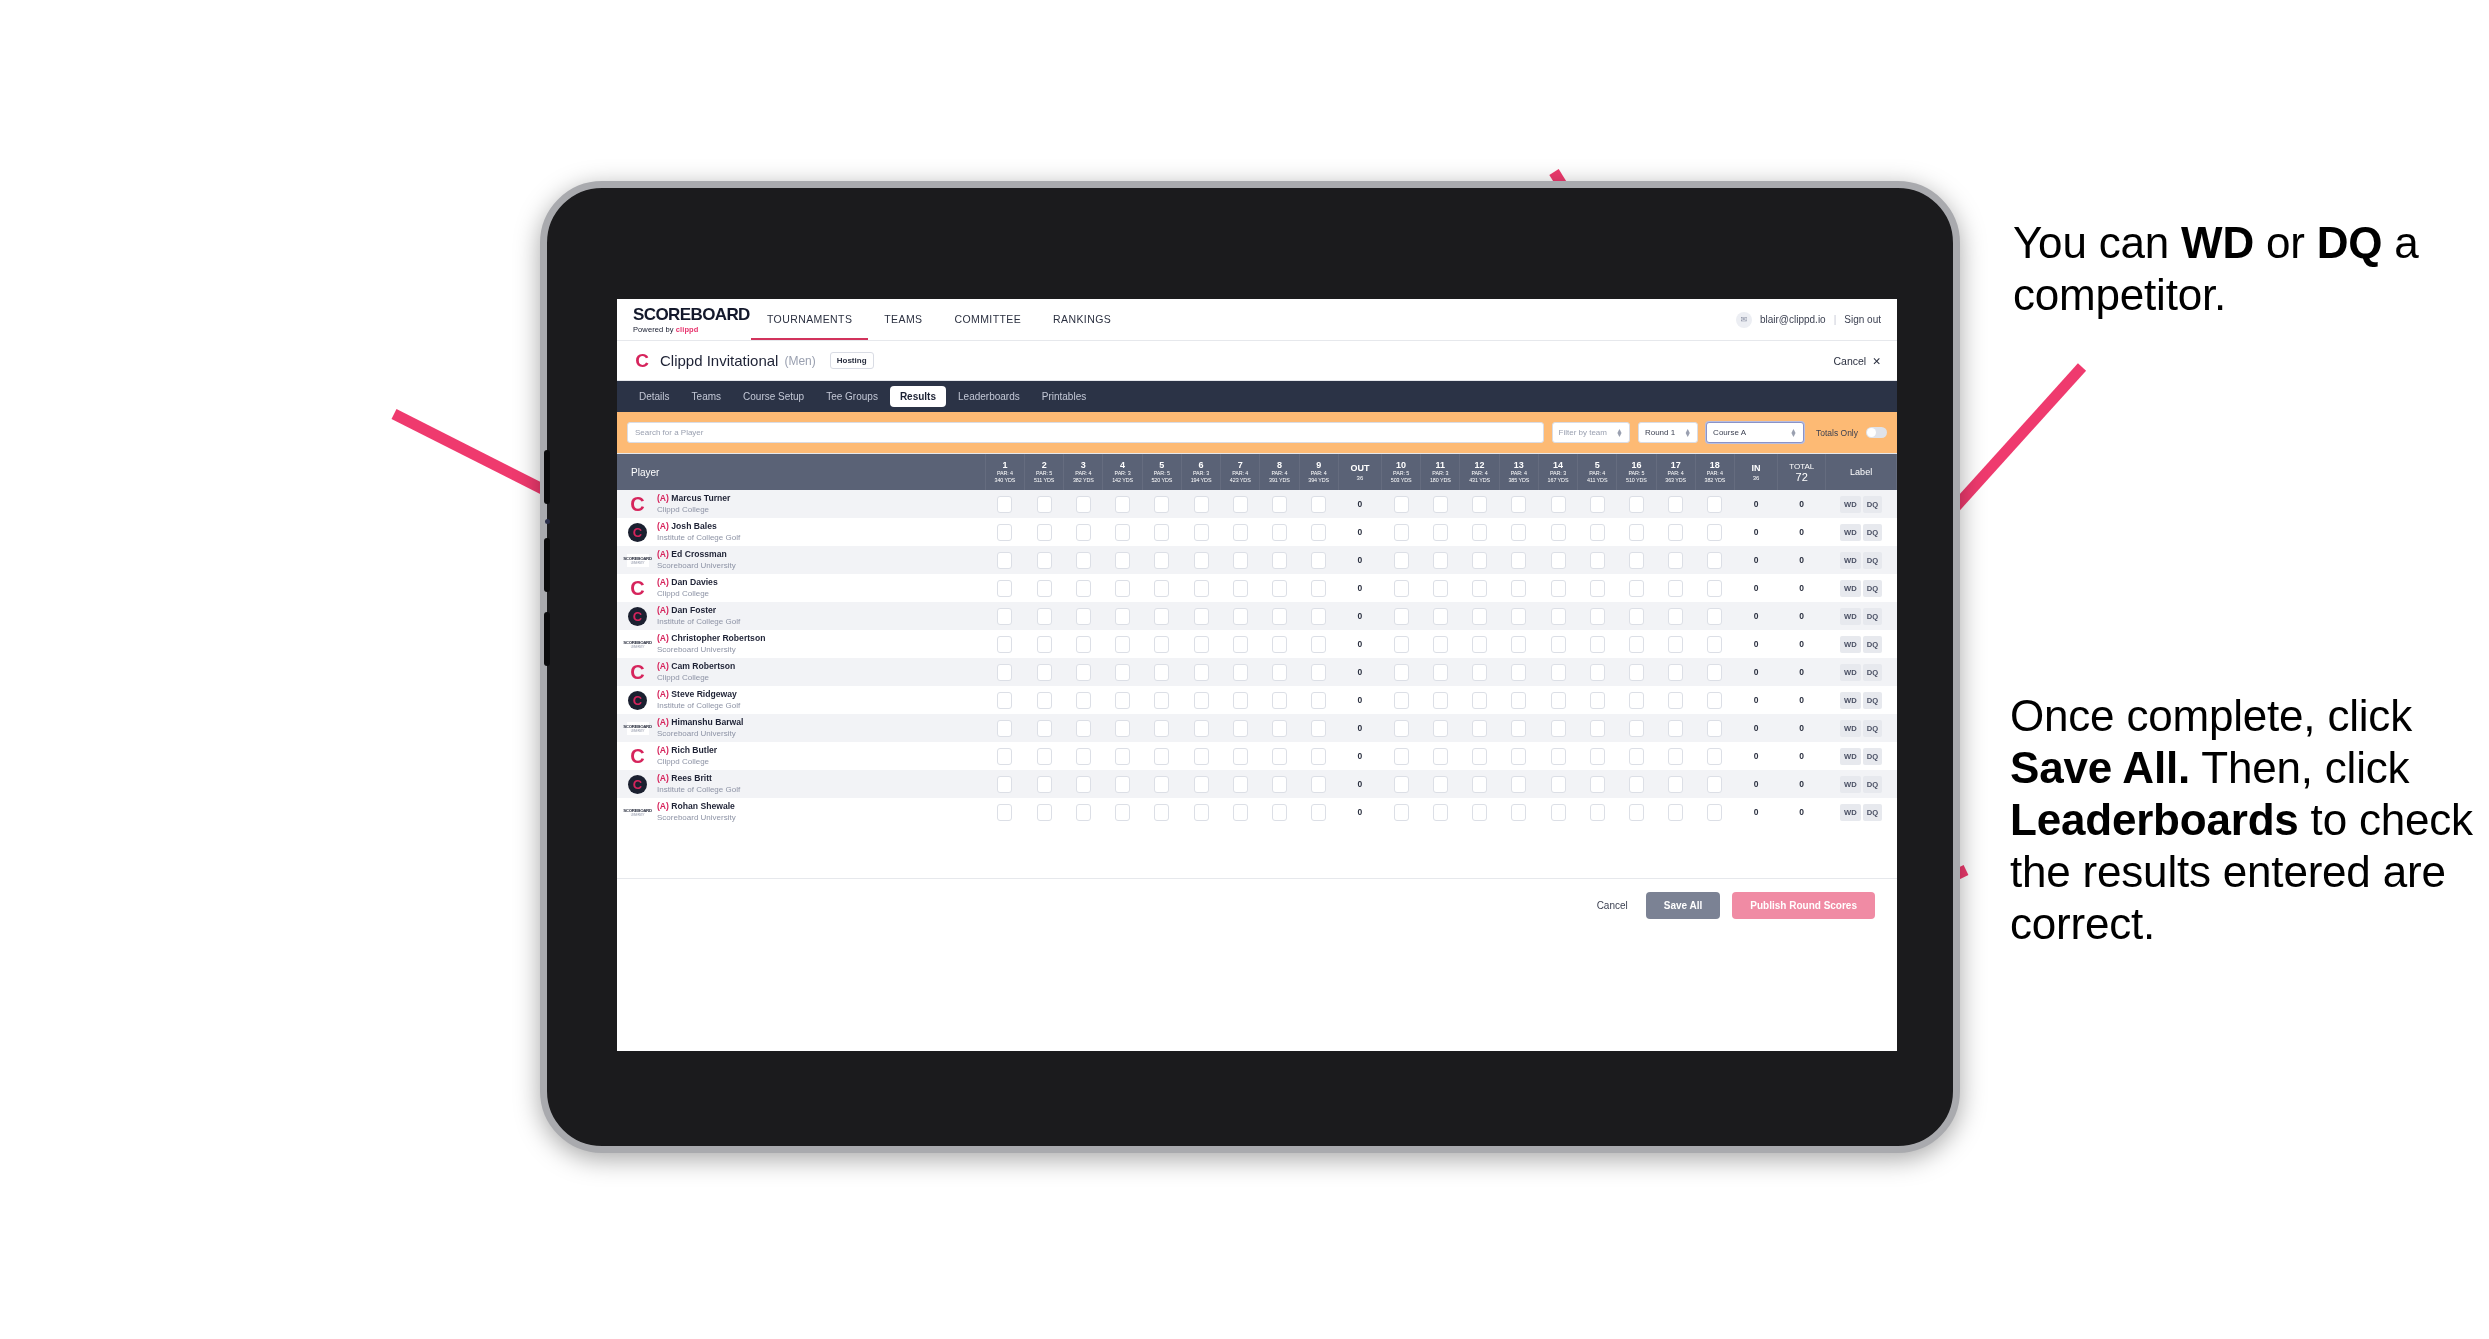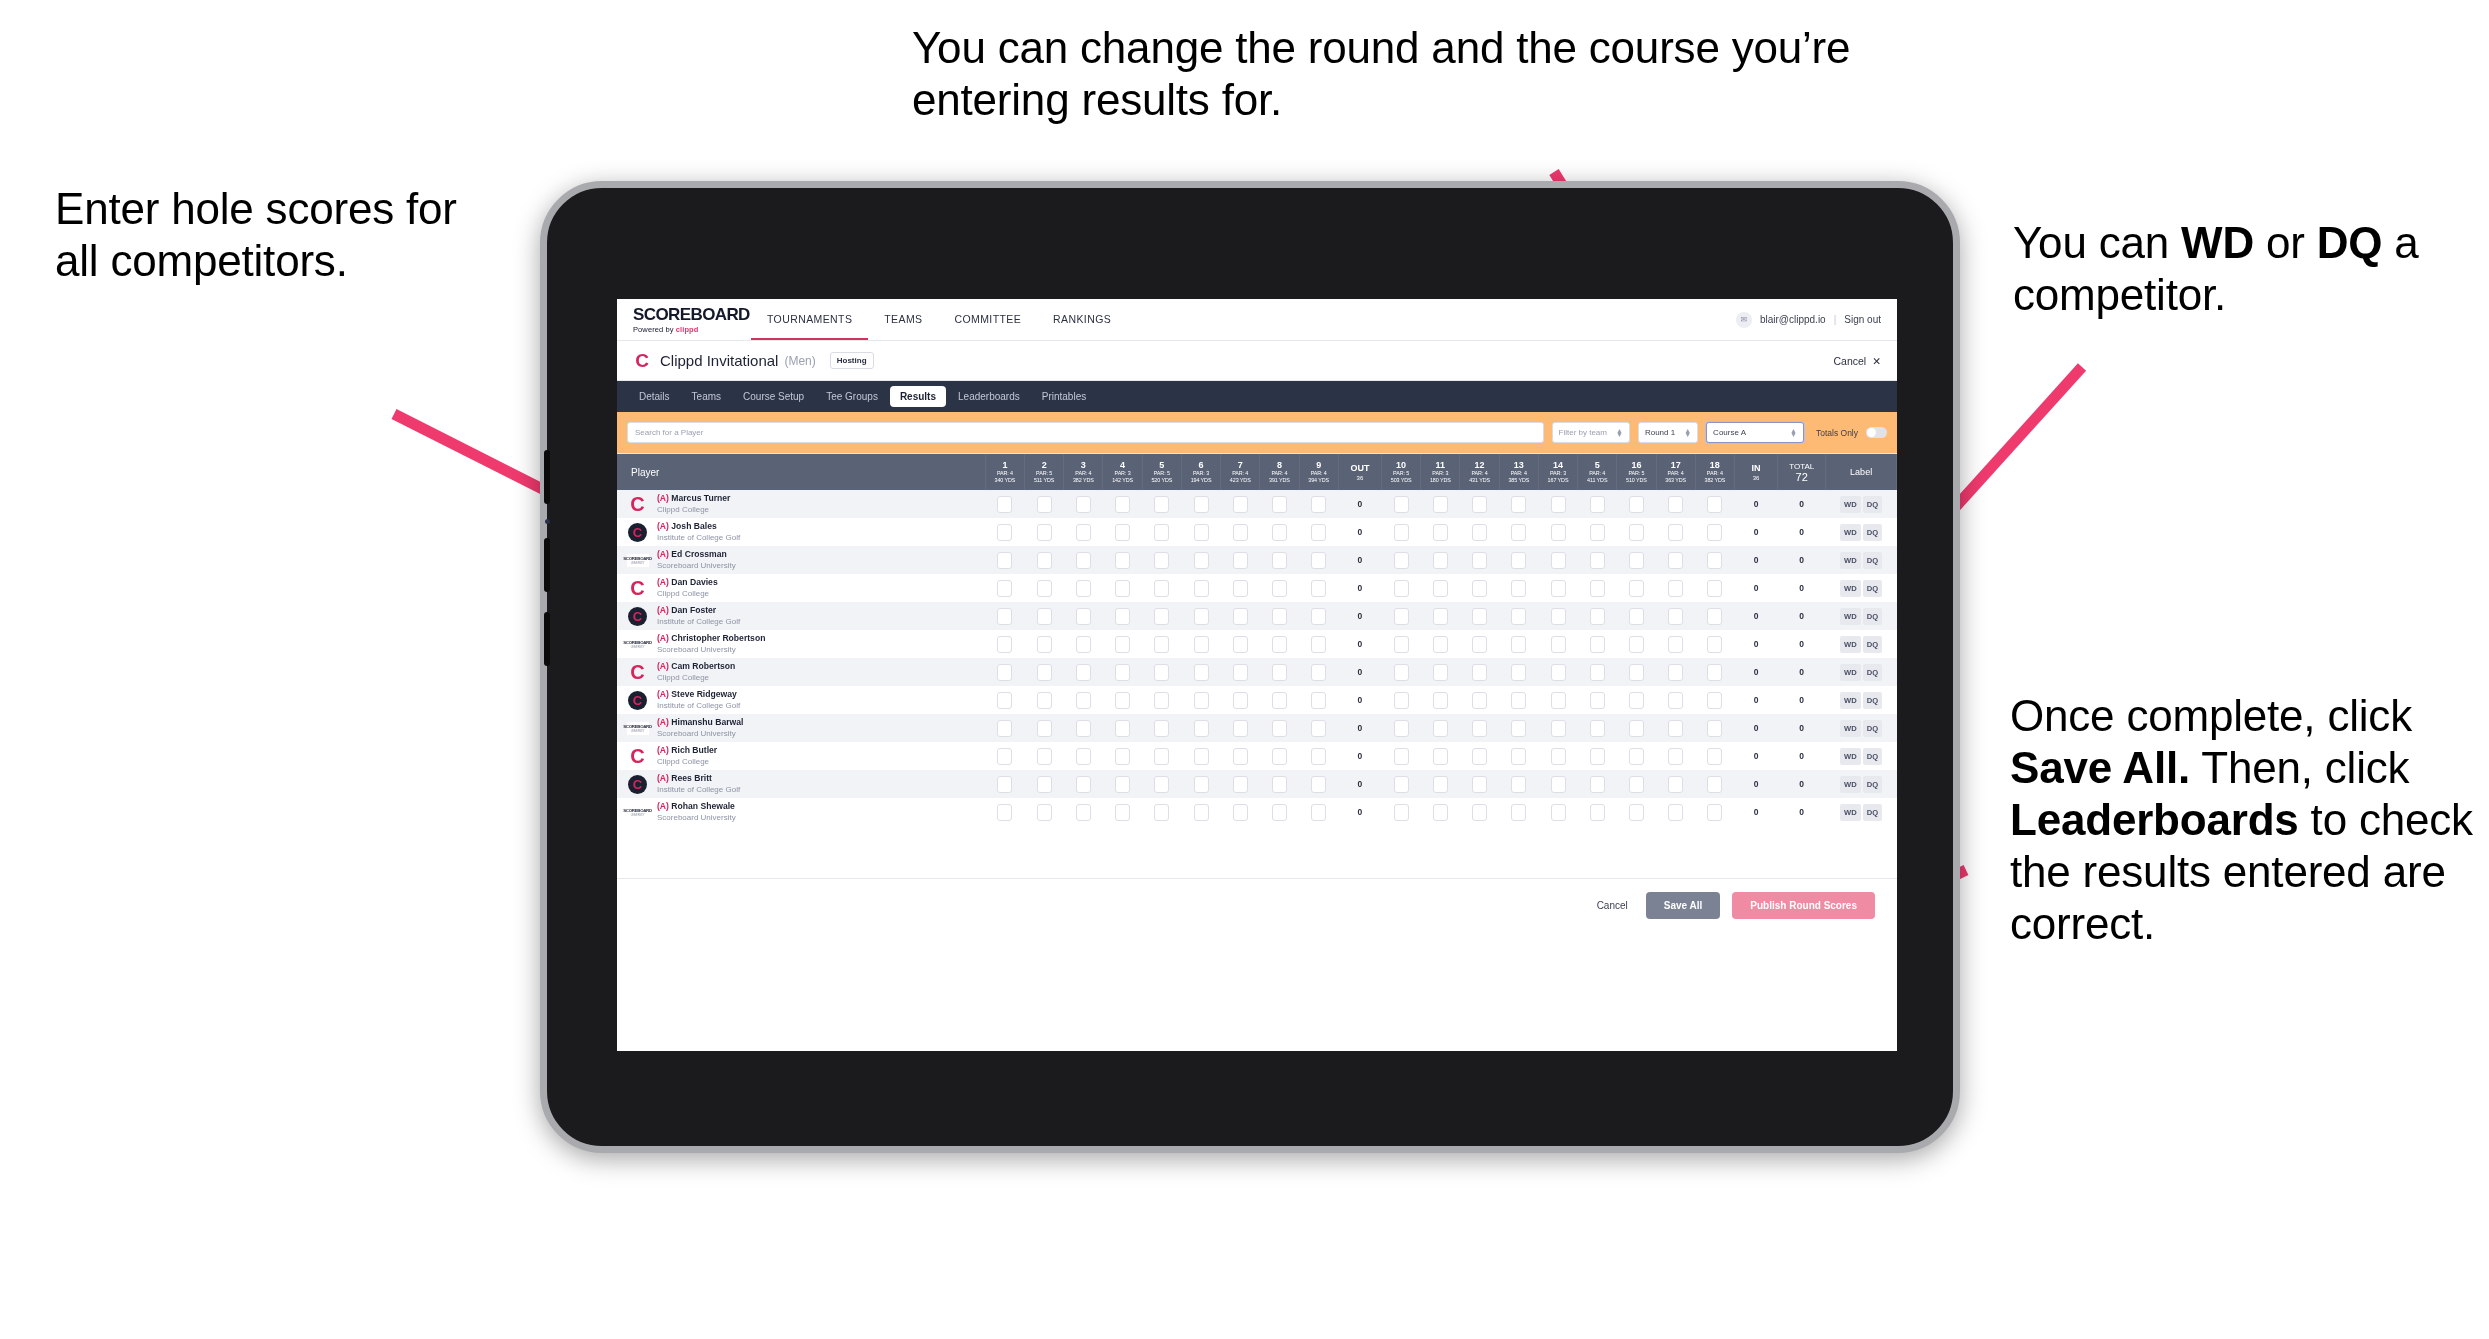--- a/index.html
+++ b/index.html
@@ -221,27 +221,21 @@
     background:#f08ba4; color:#fff; font-size:10px; font-weight:bold;
     padding:8px 18px; border-radius:4px; cursor:pointer;
   }
   #filler { height: 52px; background:#fff; }
 </style>
 </head>
 <body>
 
 <div id="stage">
 
-  <div class="callout" id="ann-left">
-    <span>Enter hole scores for all competitors.</span>
-  </div>
-
-  <div class="callout" id="ann-top">
-    <span>You can change the round and the course you’re entering results for.</span>
-  </div>
+
 
   <div class="callout" id="ann-wd">
     You can <b>WD</b> or <b>DQ</b> a competitor.
   </div>
 
   <div class="callout" id="ann-save">
     Once complete, click <b>Save All.</b> Then, click <b>Leaderboards</b> to check the results entered are correct.
   </div>
 
   <svg class="arrow" style="left:380px; top:400px; width:420px; height:230px;" viewBox="0 0 420 230">

